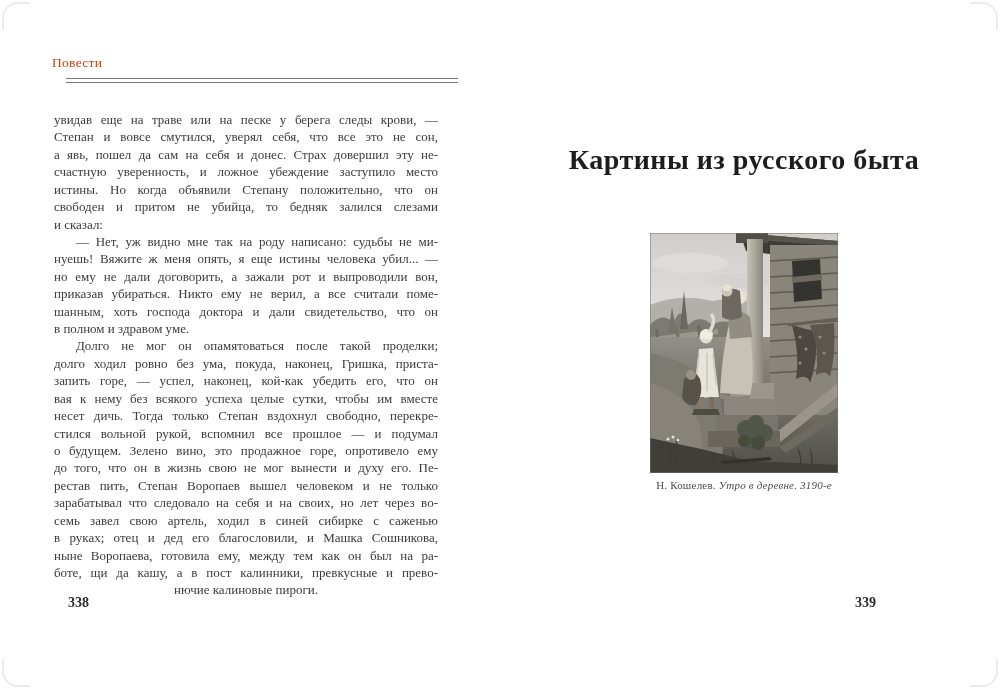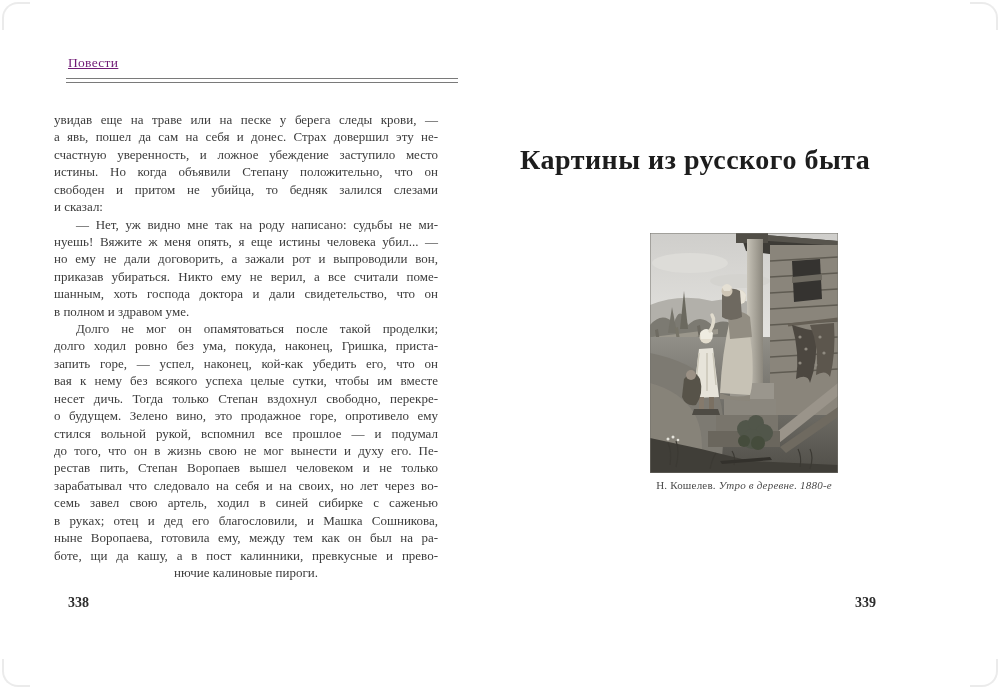--- a/index.html
+++ b/index.html
@@ -10,22 +10,22 @@
   }
   
   .corner { position:absolute; width:26px; height:26px; opacity:.55; }
   .corner.tl { top:2px; left:2px; border-top:2px solid #dcdcdc; border-left:2px solid #dcdcdc; border-top-left-radius:16px; }
   .corner.tr { top:2px; right:2px; border-top:2px solid #dcdcdc; border-right:2px solid #dcdcdc; border-top-right-radius:16px; }
   .corner.bl { bottom:2px; left:2px; border-bottom:2px solid #dcdcdc; border-left:2px solid #dcdcdc; border-bottom-left-radius:16px; }
   .corner.br { bottom:2px; right:2px; border-bottom:2px solid #dcdcdc; border-right:2px solid #dcdcdc; border-bottom-right-radius:16px; }
 
   
   .running-header {
-    position:absolute; left:68px; top:55px;
-    font-size:13.5px; color:#701a75; letter-spacing:.3px;text-decoration:underline;
+    position:absolute; left:52px; top:55px;
+    font-size:13.5px; color:#c2410c; letter-spacing:.3px;
   }
   .double-rule {
     position:absolute; left:66px; top:78px; width:392px; height:3px;
     border-top:1px solid #7a7a7a; border-bottom:1px solid #7a7a7a;
   }
   .body-text {
     position:absolute; left:54px; top:111px; width:384px;
     font-size:13px; line-height:17.42px; color:#3b3b3b;
   }
   .body-text .line { text-align:justify; text-align-last:justify; }
@@ -35,21 +35,21 @@
 
   .page-number {
     position:absolute; top:595px; font-size:14px; font-weight:bold; color:#2d2d2d;
   }
   .page-number.left-num { left:68px; }
   .page-number.right-num { left:855px; width:80px; text-align:left; }
 
   
   .chapter-title {
     position:absolute; left:520px; top:143px; width:448px; margin:0;
-    font-size:28px; font-weight:bold; color:#1d1d1d;
+    text-align:center; font-size:28px; font-weight:bold; color:#1d1d1d;
     letter-spacing:.5px; line-height:34px;
   }
   .illustration-figure { position:absolute; left:650px; top:233px; width:188px; margin:0; }
   .illustration-figure svg { display:block; width:188px; height:240px; }
   .caption {
     position:absolute; left:-16px; top:246px; width:220px;
     text-align:center; font-size:11px; color:#4a4a4a; letter-spacing:.2px;
   }
   .caption em { font-style:italic; }
 </style>
@@ -63,42 +63,43 @@
   <div class="corner bl"></div>
   <div class="corner br"></div>
 
   <section>
     <div class="running-header">Повести</div>
     <div class="double-rule"></div>
 
     <div class="body-text" id="left-text">
         <div>
           <div class="line">увидав еще на траве или на песке у берега следы крови, —</div>
+          <div class="line">Степан и вовсе смутился, уверял себя, что все это не сон,</div>
           <div class="line">а явь, пошел да сам на себя и донес. Страх довершил эту не-</div>
           <div class="line">счастную уверенность, и ложное убеждение заступило место</div>
           <div class="line">истины. Но когда объявили Степану положительно, что он</div>
           <div class="line">свободен и притом не убийца, то бедняк залился слезами</div>
           <div class="line last">и сказал:</div>
         </div>
         <div>
           <div class="line indent">— Нет, уж видно мне так на роду написано: судьбы не ми-</div>
           <div class="line">нуешь! Вяжите ж меня опять, я еще истины человека убил... —</div>
           <div class="line">но ему не дали договорить, а зажали рот и выпроводили вон,</div>
           <div class="line">приказав убираться. Никто ему не верил, а все считали поме-</div>
           <div class="line">шанным, хоть господа доктора и дали свидетельство, что он</div>
           <div class="line last">в полном и здравом уме.</div>
         </div>
         <div>
           <div class="line indent">Долго не мог он опамятоваться после такой проделки;</div>
           <div class="line">долго ходил ровно без ума, покуда, наконец, Гришка, приста-</div>
           <div class="line">запить горе, — успел, наконец, кой-как убедить его, что он</div>
           <div class="line">вая к нему без всякого успеха целые сутки, чтобы им вместе</div>
           <div class="line">несет дичь. Тогда только Степан вздохнул свободно, перекре-</div>
+          <div class="line">стился вольной рукой, вспомнил все прошлое — и подумал</div>
           <div class="line">о будущем. Зелено вино, это продажное горе, опротивело ему</div>
-          <div class="line">стился вольной рукой, вспомнил все прошлое — и подумал</div>
           <div class="line">до того, что он в жизнь свою не мог вынести и духу его. Пе-</div>
           <div class="line">рестав пить, Степан Воропаев вышел человеком и не только</div>
           <div class="line">зарабатывал что следовало на себя и на своих, но лет через во-</div>
           <div class="line">семь завел свою артель, ходил в синей сибирке с саженью</div>
           <div class="line">в руках; отец и дед его благословили, и Машка Сошникова,</div>
           <div class="line">ныне Воропаева, готовила ему, между тем как он был на ра-</div>
           <div class="line">боте, щи да кашу, а в пост калинники, превкусные и прево-</div>
           <div class="line last center">нючие калиновые пироги.</div>
         </div>
       </div>
@@ -231,18 +232,18 @@
         <g fill="#e6e4dc">
           <circle cx="18" cy="206" r="1.5"></circle>
             <circle cx="23" cy="204" r="1.5"></circle>
           <circle cx="28" cy="207" r="1.3"></circle>
         </g>
         <path d="M70,228 L120,224 L122,227 L72,231 Z" fill="#33312c"></path>
 
         <rect x="0" y="0" width="188" height="240" fill="none" stroke="#74726d" stroke-width="1"></rect>
       </svg>
 
-      <figcaption class="caption"><span>Н. Кошелев. </span><em>Утро в деревне. 1880-е</em></figcaption>
+      <figcaption class="caption"><span>Н. Кошелев. </span><em>Утро в деревне. 3190-е</em></figcaption>
     </figure>
 
     <div class="page-number right-num">339</div>
   </section>
 </div>
 
 </body></html>

